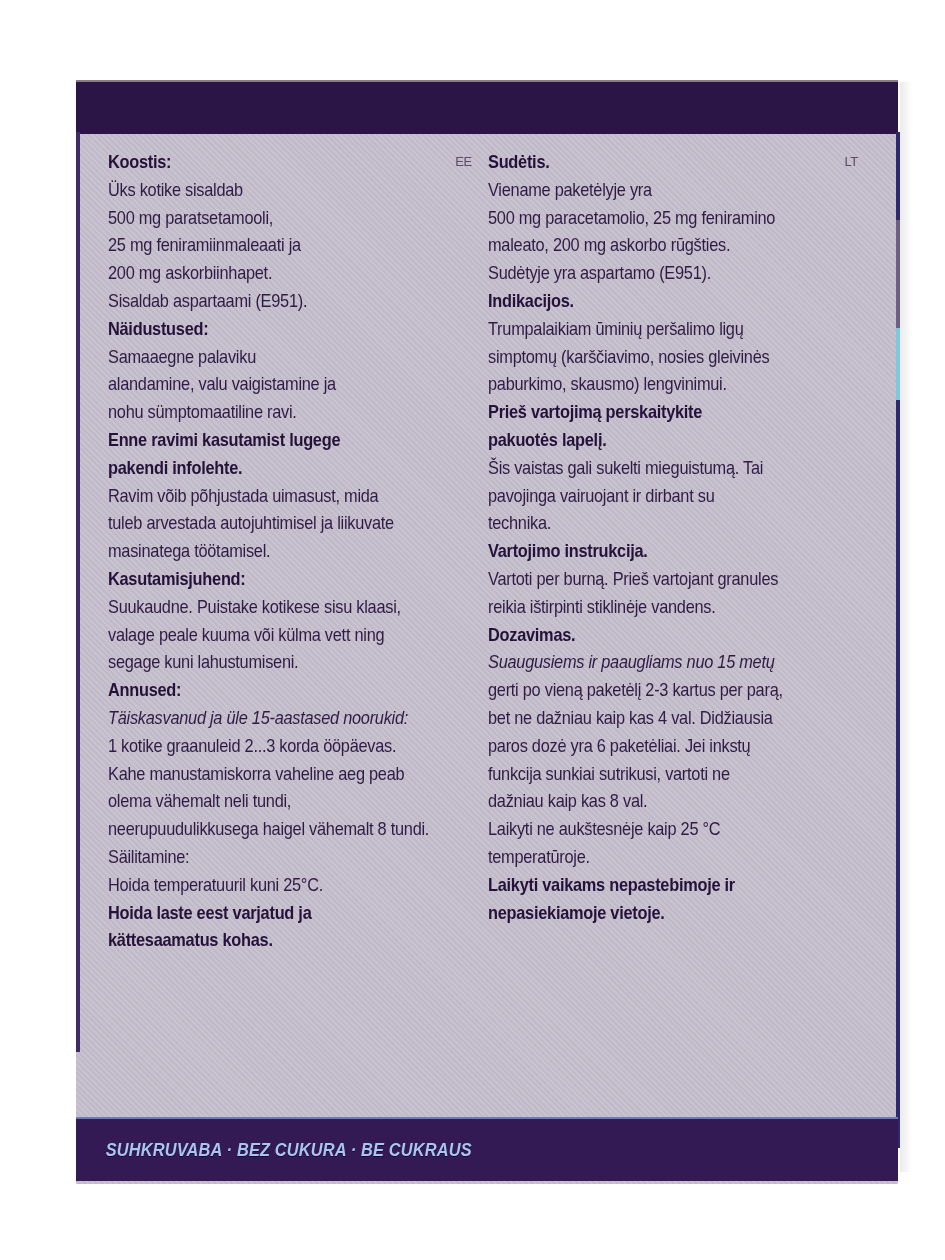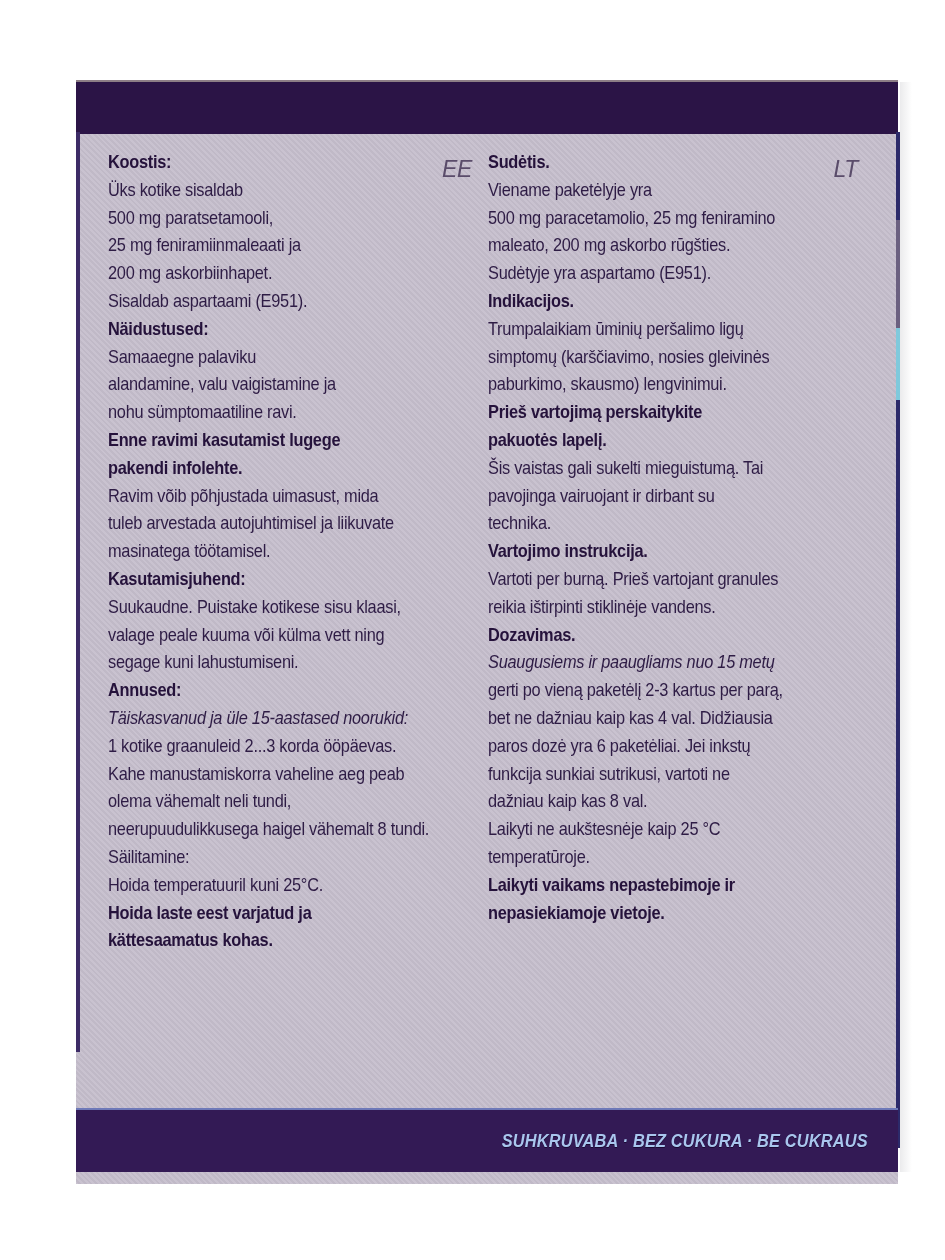--- a/index.html
+++ b/index.html
@@ -28,24 +28,24 @@
     }
     .right-edge-cyan {
       position: absolute; right: -2px; top: 248px; width: 4px; height: 72px;
       background: #7fc9dc;
     }
     .right-edge-grey {
       position: absolute; right: -2px; top: 140px; width: 4px; height: 108px;
       background: #6b6080;
     }
     .bottom-band {
-      position: absolute; left: 0; bottom: 12px; width: 100%; height: 62px;
+      position: absolute; left: 0; bottom: 3px; width: 100%; height: 62px;
       background: #331a55;
       border-top: 2px solid #6e79b8;
-      display: flex; align-items: center; justify-content: flex-end;
+      display: flex; align-items: center; justify-content: flex-start;
     }
     .tagline {
       color: #a9c6ee; font-style: italic; font-weight: bold;
       font-size: 19px; letter-spacing: 0.2px;
       text-shadow: 0 1px 0 #1a0a33;
       transform: scaleX(0.86);
       font-family: "Liberation Sans", sans-serif;
     }
     .col {
       position: absolute; top: 68px;
@@ -54,21 +54,21 @@
       letter-spacing: -0.3px;
     }
     .col.ee { left: 32px; width: 350px; }
     .col.lt { left: 412px; width: 356px; }
     .col .line { display: block; white-space: nowrap; transform-origin: left center; }
     .col .cond { transform: scaleX(0.86); }
     .col .b { font-weight: bold; color: #25123b; }
     .col .i { font-style: italic; }
     .lang {
       position: absolute; top: 0; right: -14px;
-      font-style: italic; color: #5a4c6a; font-size: 23px; margin-top: 8px;
+      color: #5a4c6a; font-size: 13px;
     }
     .shadow-r {
       position: absolute; right: -14px; top: 2px; width: 12px; height: 1090px;
       background: linear-gradient(to right, rgba(120,120,130,0.15), rgba(255,255,255,0));
     }
   </style>
 </head>
 <body>
 
 <div class="box">

